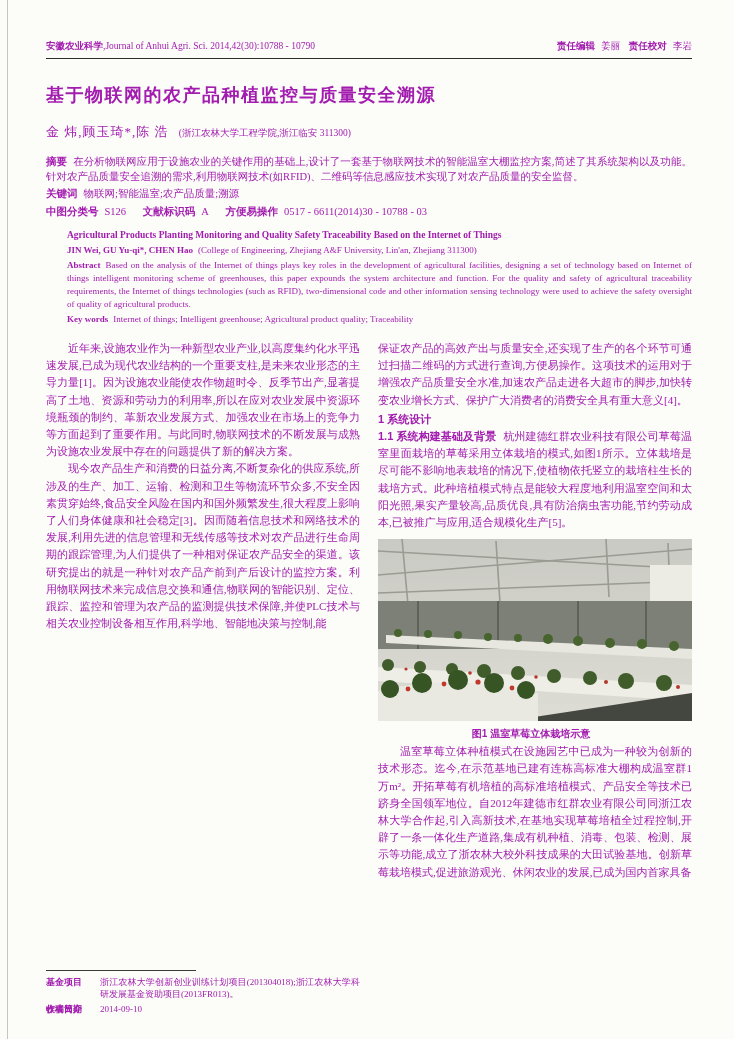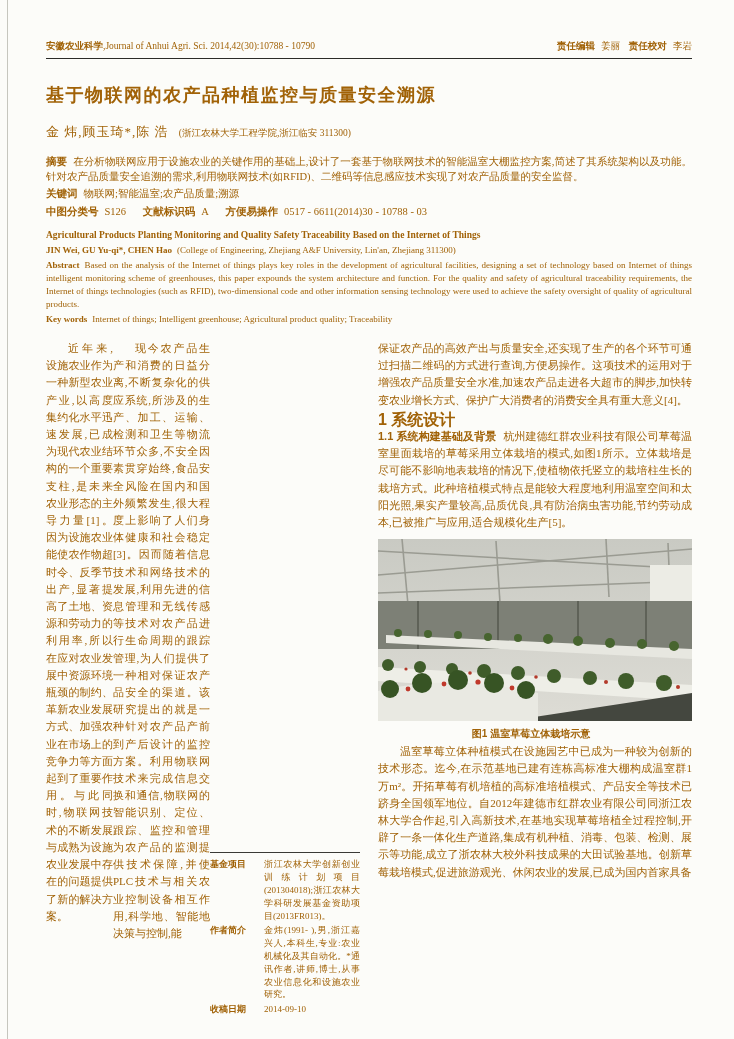--- a/index.html
+++ b/index.html
@@ -1,19 +1,19 @@
 <!DOCTYPE html>
 <html><head>
 <meta charset="utf-8">
 <style>
   * { margin:0; padding:0; box-sizing:border-box; }
   html,body { background:#ffffff; }
   .page {
     position:relative; width:734px; height:1039px; margin:0 auto;
-    background:#fcfcf9; color:#a16207; overflow:hidden;
+    background:#fcfcf9; color:#a21caf; overflow:hidden;
     font-family:"Liberation Serif","DejaVu Serif",serif;
   }
   .scan-edge { position:absolute; left:7px; top:0; bottom:0; width:1px; background:#c6c6be; }
   .content { position:absolute; left:46px; right:42px; top:40px; }
 
   .header { display:flex; justify-content:space-between; align-items:flex-end;
             font-size:9.5px; line-height:12px; }
   .hdr-cn { font-weight:bold; font-family:"Liberation Sans",sans-serif; }
   .hdr-lbl { font-weight:bold; font-family:"Liberation Sans",sans-serif; margin-left:6px;text-align:right; }
   .hdr-name { margin-left:4px; }
@@ -24,32 +24,32 @@
   .authors { margin-top:16px; font-size:13px; letter-spacing:1px; }
   .affiliation { font-size:9.5px; letter-spacing:0; margin-left:6px; }
 
   .front p { text-align:justify; }
   .lbl { font-weight:bold; font-family:"Liberation Sans",sans-serif; margin-right:6px; }
   .abstract-cn { margin-top:13px; font-size:10.5px; line-height:15px; }
   .keywords-cn { margin-top:2px; font-size:10.5px; line-height:15px; }
   .clc-line { margin-top:3px; font-size:10.5px; line-height:15px; }
   .clc-line .grp { margin-right:14px;margin-top:24px; }
 
-  .en-block { margin-top:10px; font-size:9px; line-height:13px; }
+  .en-block { margin-top:10px; font-size:9px; line-height:13px;margin-left:21px; }
   .en-title { font-weight:bold; font-size:9.5px; }
   .en-bold { font-weight:bold; margin-right:5px; }
   .en-block p { text-align:justify; margin-top:2px; }
 
   .columns { display:flex; gap:18px; margin-top:14px; }
   .col { width:314px; }
-  .col-left { display:flex; flex-direction:row; height:676px; }
+  .col-left { display:flex; flex-direction:column; height:676px; }
   .body-p { font-size:11px; line-height:17.2px; text-align:justify; }
   .indent { text-indent:2em; }
   .sec-h1 { font-family:"Liberation Sans",sans-serif; font-weight:bold;
-            font-size:16px; line-height:17.2px; margin-top:2px; }
+            font-size:11px; line-height:17.2px; margin-top:2px; }
   .sec-h2 { font-family:"Liberation Sans",sans-serif; font-weight:bold; margin-right:7px; }
 
   figure { margin:8px 8px 2px 0; }
   figure svg { display:block; width:314px; height:182px; }
   figcaption { text-align:center; font-family:"Liberation Sans",sans-serif;
                font-weight:bold; font-size:10px; margin-top:6px; }
 
   .footnotes { margin-top:auto; font-size:9px; line-height:12.8px; }
   .fn-rule { width:150px; border-top:1px solid #3a3a36; margin-bottom:5px; }
   .fn-item { position:relative; padding-left:54px; text-align:justify; margin-top:2px; }
@@ -119,21 +119,20 @@
         <p class="body-p indent">现今农产品生产和消费的日益分离,不断复杂化的供应系统,所涉及的生产、加工、运输、检测和卫生等物流环节众多,不安全因素贯穿始终,食品安全风险在国内和国外频繁发生,很大程度上影响了人们身体健康和社会稳定[3]。因而随着信息技术和网络技术的发展,利用先进的信息管理和无线传感等技术对农产品进行生命周期的跟踪管理,为人们提供了一种相对保证农产品安全的渠道。该研究提出的就是一种针对农产品产前到产后设计的监控方案。利用物联网技术来完成信息交换和通信,物联网的智能识别、定位、跟踪、监控和管理为农产品的监测提供技术保障,并使PLC技术与相关农业控制设备相互作用,科学地、智能地决策与控制,能</p>
 
         <div class="footnotes">
           <div class="fn-rule"></div>
           <div class="fn-item">
             <span class="fn-label">基金项目</span>
             <span>浙江农林大学创新创业训练计划项目(201304018);浙江农林大学科研发展基金资助项目(2013FR013)。</span>
           </div>
           <div class="fn-item">
             <span class="fn-label">作者简介</span>
-            <span>金炜(1991- ),男,浙江嘉兴人,本科生,专业:农业机械化及其自动化。*通讯作者,讲师,博士,从事农业信息化和设施农业研究。</span>
           </div>
           <div class="fn-item">
             <span class="fn-label">收稿日期</span>
             <span>2014-09-10</span>
           </div>
         </div>
       </div>
 
       <div class="col col-right">
         <p class="body-p">保证农产品的高效产出与质量安全,还实现了生产的各个环节可通过扫描二维码的方式进行查询,方便易操作。这项技术的运用对于增强农产品质量安全水准,加速农产品走进各大超市的脚步,加快转变农业增长方式、保护广大消费者的消费安全具有重大意义[4]。</p>

